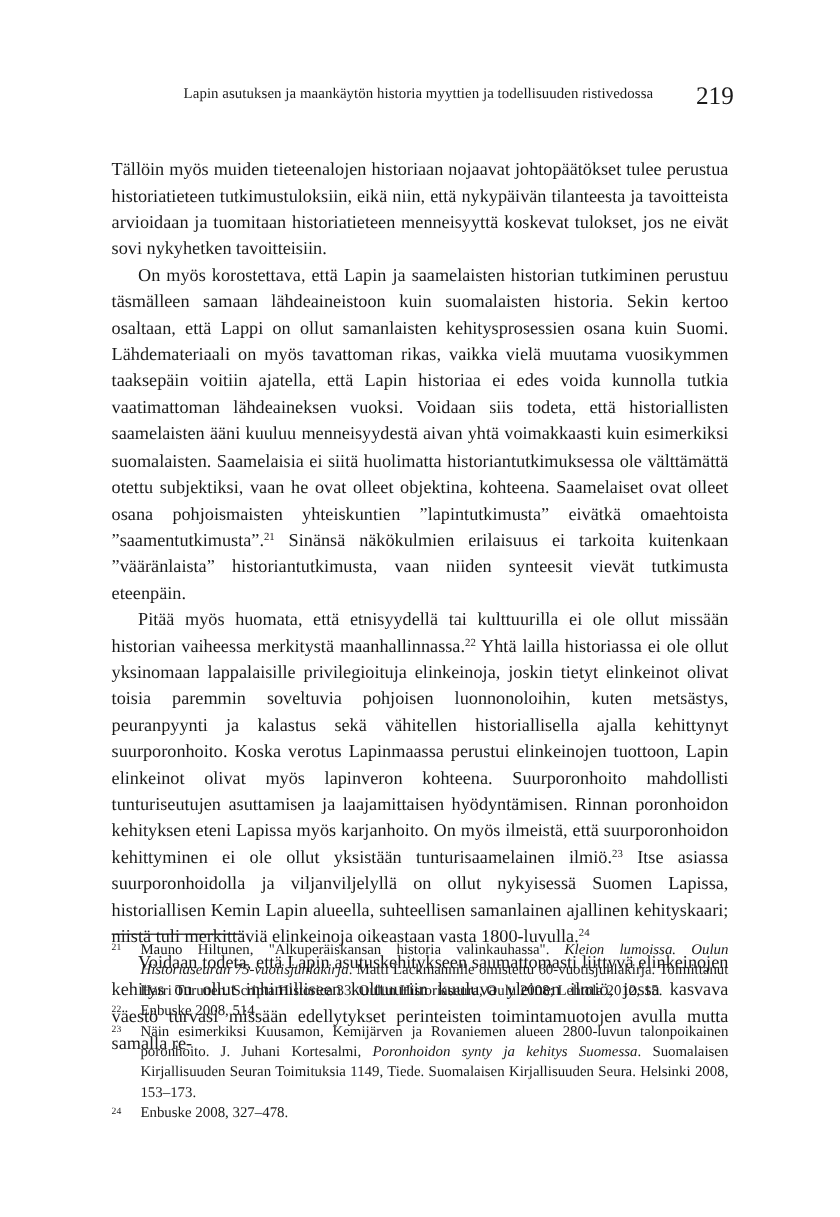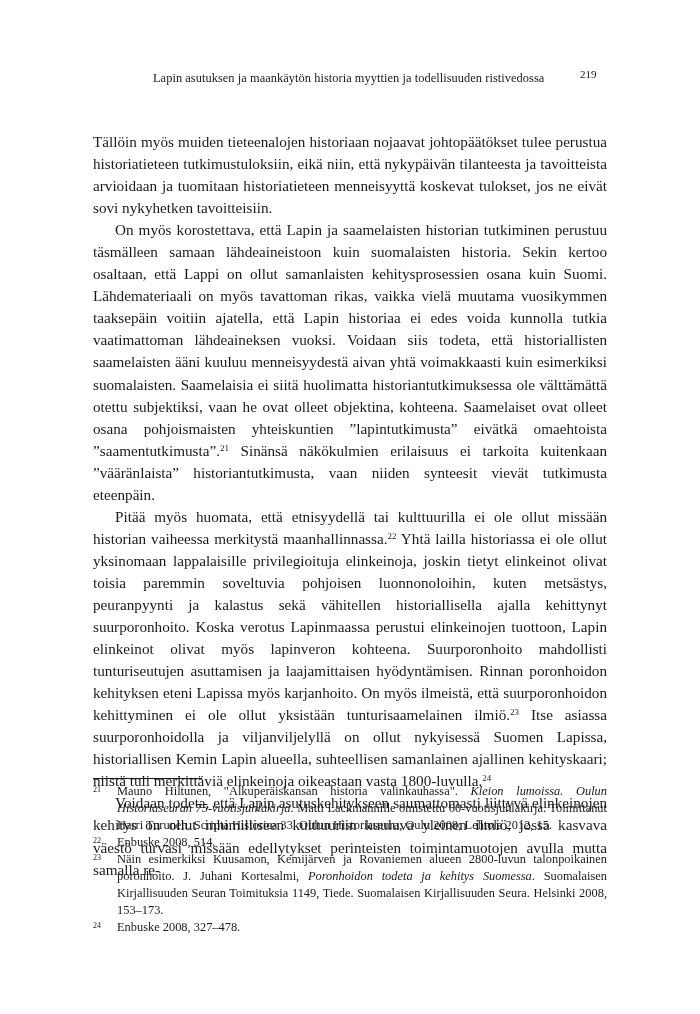--- a/index.html
+++ b/index.html
@@ -1,20 +1,20 @@
 <!DOCTYPE html>
 <html><head>
 <meta charset="utf-8">
 <style>
   html, body { margin: 0; padding: 0; background: #ffffff; }
   body { width: 700px; height: 1014px; position: relative; overflow: hidden;
          font-family: "Liberation Serif", "DejaVu Serif", serif; color: #1a1a1a; }
   .running-head { position: absolute; top: 50px; left: 0; width: 700px; height: 22px; margin-top: 18px; }
   .rh-title { position: absolute; left: 153px; top: 3px; font-size: 12.4px; letter-spacing: 0.05px; white-space: nowrap; }
-  .rh-page { position: absolute; left: 580px; top: 0px; font-size: 11px; white-space: nowrap; }
+  .rh-page { position: absolute; left: 580px; top: 0px; font-size: 21px; white-space: nowrap; }
   .body { position: absolute; left: 93px; top: 131px; width: 514px; font-size: 15.2px; line-height: 22.05px; }
   .body p { margin: 0; text-align: justify; hyphens: manual; }
   .body p.indent { text-indent: 22px; }
   .body p.first { text-indent: 0; }
   sup { font-size: 9px; line-height: 0; vertical-align: 5px; }
   .rule { position: absolute; left: 93px; top: 778px; width: 109px; height: 0; border-top: 1px solid #1a1a1a; }
   .footnotes { position: absolute; left: 93px; top: 783px; width: 514px; font-size: 12.4px; line-height: 17px; }
   .fn { position: relative; padding-left: 24px; text-align: justify; margin: 0; }
   .fn-num { position: absolute; left: 0; top: 0px; font-size: 8px; line-height: 14px; }
   .fn i { font-style: italic; }
@@ -37,18 +37,18 @@
 <div class="rule"></div>
 
 <div class="footnotes">
   <p class="fn">
     <span class="fn-num">21</span><span>Mauno Hiltunen, "Alkuperäiskansan historia valinkauhassa". </span><i>Kleion lumoissa. Oulun Historiaseuran 75-vuotisjuhlakirja</i><span>. Matti Lackmannille omistettu 60-vuotisjuhlakirja. Toimittanut Harri Turunen. Scripta Historica 33. Oulun Historiaseura, Oulu 2008; Lehtola 2012, 15.</span>
   </p>
   <p class="fn">
     <span class="fn-num">22</span><span>Enbuske 2008, 514.</span>
   </p>
   <p class="fn">
-    <span class="fn-num">23</span><span>Näin esimerkiksi Kuusamon, Kemijärven ja Rovaniemen alueen 2800-luvun talonpoikainen poronhoito. J. Juhani Kortesalmi, </span><i>Poronhoidon todeta ja kehitys Suomessa</i><span>. Suomalaisen Kirjallisuuden Seuran Toimituksia 1149, Tiede. Suomalaisen Kirjallisuuden Seura. Helsinki 2008, 153–173.</span>
+    <span class="fn-num">23</span><span>Näin esimerkiksi Kuusamon, Kemijärven ja Rovaniemen alueen 2800-luvun talonpoikainen poronhoito. J. Juhani Kortesalmi, </span><i>Poronhoidon synty ja kehitys Suomessa</i><span>. Suomalaisen Kirjallisuuden Seuran Toimituksia 1149, Tiede. Suomalaisen Kirjallisuuden Seura. Helsinki 2008, 153–173.</span>
   </p>
   <p class="fn">
     <span class="fn-num">24</span><span>Enbuske 2008, 327–478.</span>
   </p>
 </div>
 
 </body></html>

